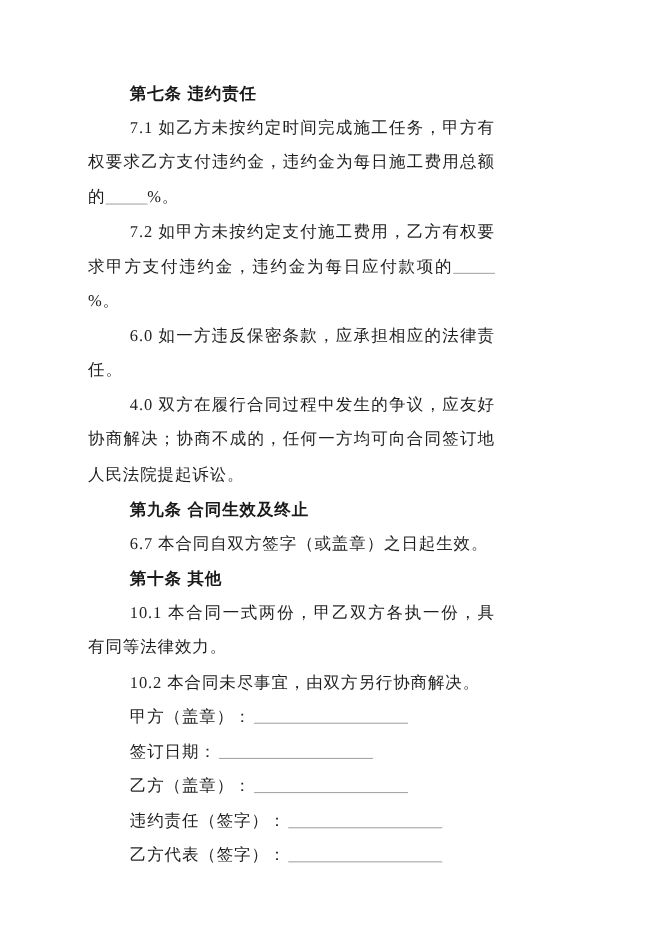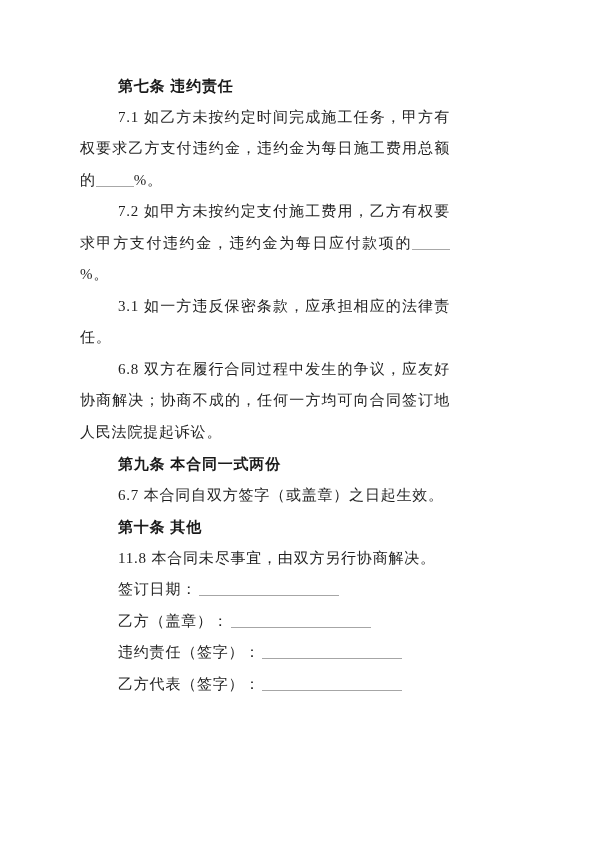--- a/index.html
+++ b/index.html
@@ -65,35 +65,37 @@
 <body>
 
 <div class="page">
 
   <p class="heading">第七条 违约责任</p>
 
   <p class="para"><span>7.1 如乙方未按约定时间完成施工任务，甲方有权要求乙方支付违约金，违约金为每日施工费用总额的</span><span class="blank-fill"></span><span>%。</span></p>
 
   <p class="para"><span>7.2 如甲方未按约定支付施工费用，乙方有权要求甲方支付违约金，违约金为每日应付款项的</span><span class="blank-fill"></span><span>%。</span></p>
 
-  <p class="para">3.1 如一方违反保密条款，应承担相应的法律责任。</p>
+  <p class="para">6.0 如一方违反保密条款，应承担相应的法律责任。</p>
 
 
-  <p class="para">6.8 双方在履行合同过程中发生的争议，应友好协商解决；协商不成的，任何一方均可向合同签订地人民法院提起诉讼。</p>
+  <p class="para">4.0 双方在履行合同过程中发生的争议，应友好协商解决；协商不成的，任何一方均可向合同签订地人民法院提起诉讼。</p>
 
-  <p class="heading">第九条 本合同一式两份</p>
+  <p class="heading">第九条 合同生效及终止</p>
 
   <p class="para">6.7 本合同自双方签字（或盖章）之日起生效。</p>
 
 
   <p class="heading">第十条 其他</p>
 
+  <p class="para">10.1 本合同一式两份，甲乙双方各执一份，具有同等法律效力。</p>
 
-  <p class="para">11.8 本合同未尽事宜，由双方另行协商解决。</p>
+  <p class="para">10.2 本合同未尽事宜，由双方另行协商解决。</p>
 
+  <p class="sig-row"><span>甲方（盖章）：</span><span class="sig-line"></span></p>
 
   <p class="sig-row"><span>签订日期：</span><span class="sig-line"></span></p>
 
   <p class="sig-row"><span>乙方（盖章）：</span><span class="sig-line"></span></p>
 
   <p class="sig-row"><span>违约责任（签字）：</span><span class="sig-line"></span></p>
 
   <p class="sig-row"><span>乙方代表（签字）：</span><span class="sig-line"></span></p>
 
 </div>

